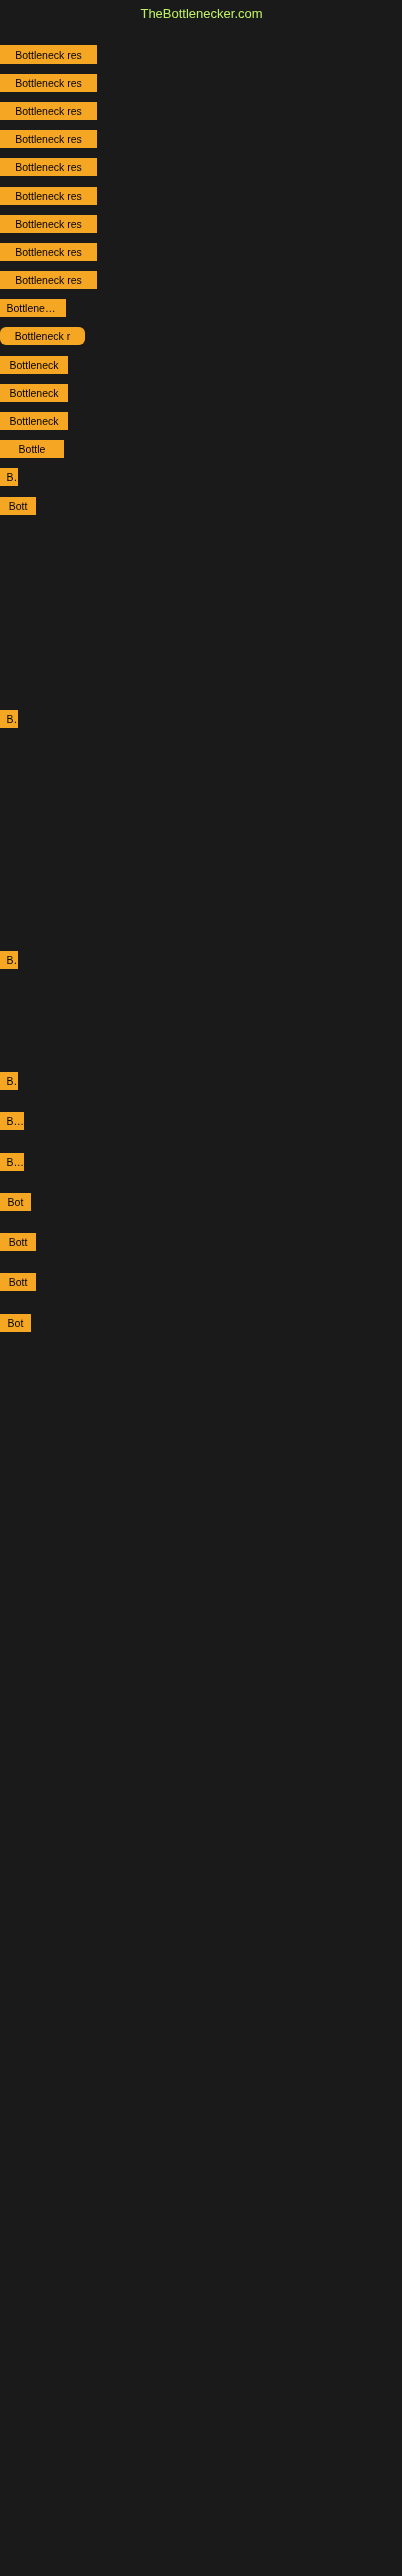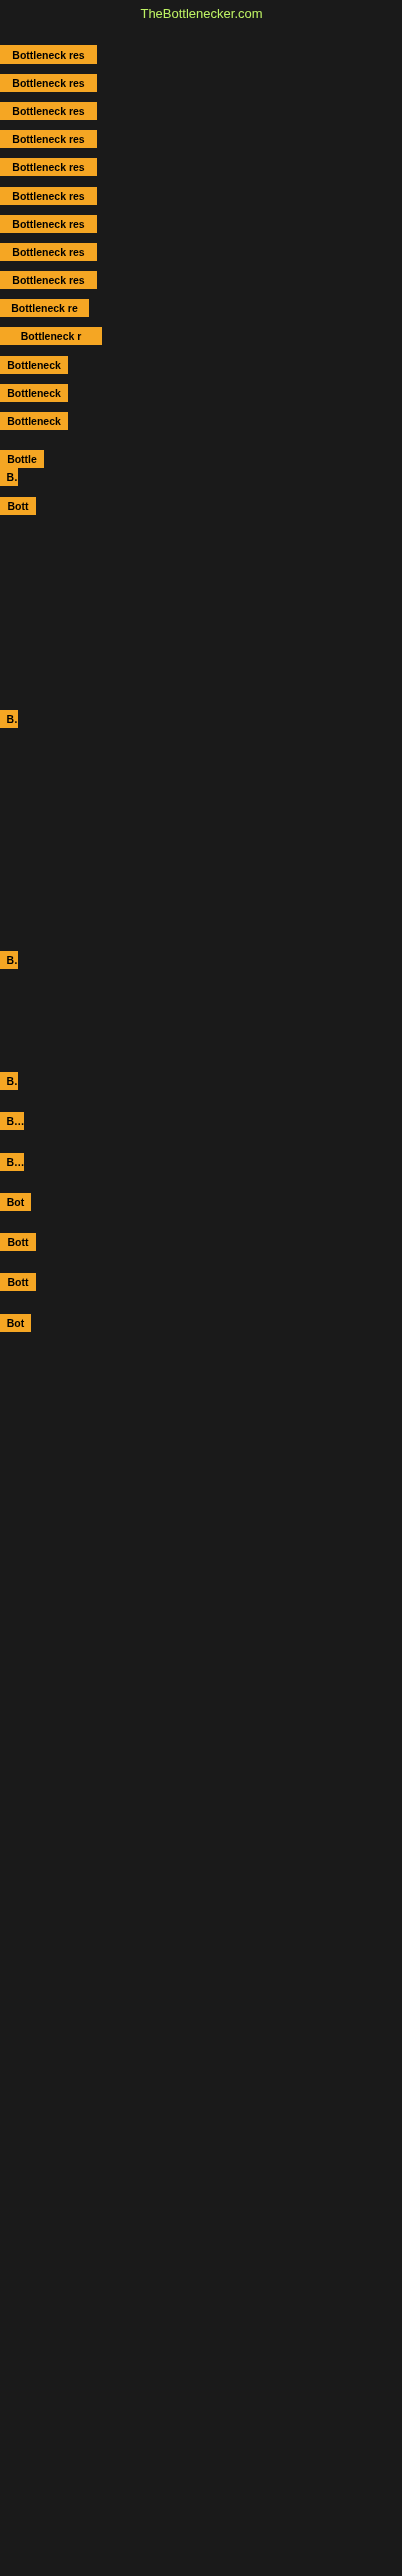--- a/index.html
+++ b/index.html
@@ -18,21 +18,21 @@
       text-align: center;
       color: #bef264;
       font-size: 13px;
       padding: 6.4px 0;
       background-color: #1a1a1a;
     }
     .btn-orange {
       background-color: #f5a623;
       color: #000;
       font-size: 10.5px;
-      font-weight: bold;
+      font-weight: normal;
       padding: 3.2px 6.4px;
       border: none;
       cursor: pointer;
       display: inline-block;
       white-space: nowrap;
       overflow: hidden;
       text-overflow: ellipsis;
     }
     .item-wrapper {
       position: absolute;
@@ -47,26 +47,26 @@
 <div id="buttons-container" style="position:relative; width:403px; height:2576px;">
 <div class="item-wrapper" style="top: 17.7px; left: 0px;"><button class="btn-orange" style="width: 97px;">Bottleneck res</button></div>
     <div class="item-wrapper" style="top: 46px; left: 0px;"><button class="btn-orange" style="width: 97px;">Bottleneck res</button></div>
     <div class="item-wrapper" style="top: 74px; left: 0px;"><button class="btn-orange" style="width: 97px;">Bottleneck res</button></div>
     <div class="item-wrapper" style="top: 102px; left: 0px;"><button class="btn-orange" style="width: 97px;">Bottleneck res</button></div>
     <div class="item-wrapper" style="top: 130px; left: 0px;"><button class="btn-orange" style="width: 97px;">Bottleneck res</button></div>
     <div class="item-wrapper" style="top: 159px; left: 0px;"><button class="btn-orange" style="width: 97px;">Bottleneck res</button></div>
     <div class="item-wrapper" style="top: 187px; left: 0px;"><button class="btn-orange" style="width: 97px;">Bottleneck res</button></div>
     <div class="item-wrapper" style="top: 215px; left: 0px;"><button class="btn-orange" style="width: 97px;">Bottleneck res</button></div>
     <div class="item-wrapper" style="top: 243px; left: 0px;"><button class="btn-orange" style="width: 97px;">Bottleneck res</button></div>
-    <div class="item-wrapper" style="top: 271px; left: 0px;"><button class="btn-orange" style="width: 89px;">Bottleneck re</button></div>
-    <div class="item-wrapper" style="top: 299px; left: 0px;"><button class="btn-orange" style="width: 102px;">Bottleneck r</button></div>
+    <div class="item-wrapper" style="top: 271px; left: 0px;"><button class="btn-orange" style="width: 66px;">Bottleneck re</button></div>
+    <div class="item-wrapper" style="top: 299px; left: 0px;"><button class="btn-orange" style="width: 85px; border-radius: 6px;">Bottleneck r</button></div>
     <div class="item-wrapper" style="top: 328px; left: 0px;"><button class="btn-orange" style="width: 68px;">Bottleneck</button></div>
     <div class="item-wrapper" style="top: 356px; left: 0px;"><button class="btn-orange" style="width: 68px;">Bottleneck</button></div>
     <div class="item-wrapper" style="top: 384px; left: 0px;"><button class="btn-orange" style="width: 68px;">Bottleneck</button></div>
-    <div class="item-wrapper" style="top: 412px; left: 0px;"><button class="btn-orange" style="width: 44px; margin-top: 10px;">Bottle</button></div>
+    <div class="item-wrapper" style="top: 412px; left: 0px;"><button class="btn-orange" style="width: 64px;">Bottle</button></div>
     <div class="item-wrapper" style="top: 440px; left: 0px;"><button class="btn-orange" style="width: 17.7px;">B</button></div>
     <div class="item-wrapper" style="top: 469px; left: 0px;"><button class="btn-orange" style="width: 36px;">Bott</button></div>
     <div class="item-wrapper" style="top: 682px; left: 0px;"><button class="btn-orange" style="width: 17.7px;">B</button></div>
     <div class="item-wrapper" style="top: 923px; left: 0px;"><button class="btn-orange" style="width: 17.7px;">B</button></div>
     <div class="item-wrapper" style="top: 1044px; left: 0px;"><button class="btn-orange" style="width: 17.7px;">B</button></div>
     <div class="item-wrapper" style="top: 1084px; left: 0px;"><button class="btn-orange" style="width: 24px;">Bo</button></div>
     <div class="item-wrapper" style="top: 1125px; left: 0px;"><button class="btn-orange" style="width: 24px;">Bo</button></div>
     <div class="item-wrapper" style="top: 1165px; left: 0px;"><button class="btn-orange" style="width: 31px;">Bot</button></div>
     <div class="item-wrapper" style="top: 1205px; left: 0px;"><button class="btn-orange" style="width: 36px;">Bott</button></div>
     <div class="item-wrapper" style="top: 1245px; left: 0px;"><button class="btn-orange" style="width: 36px;">Bott</button></div>

